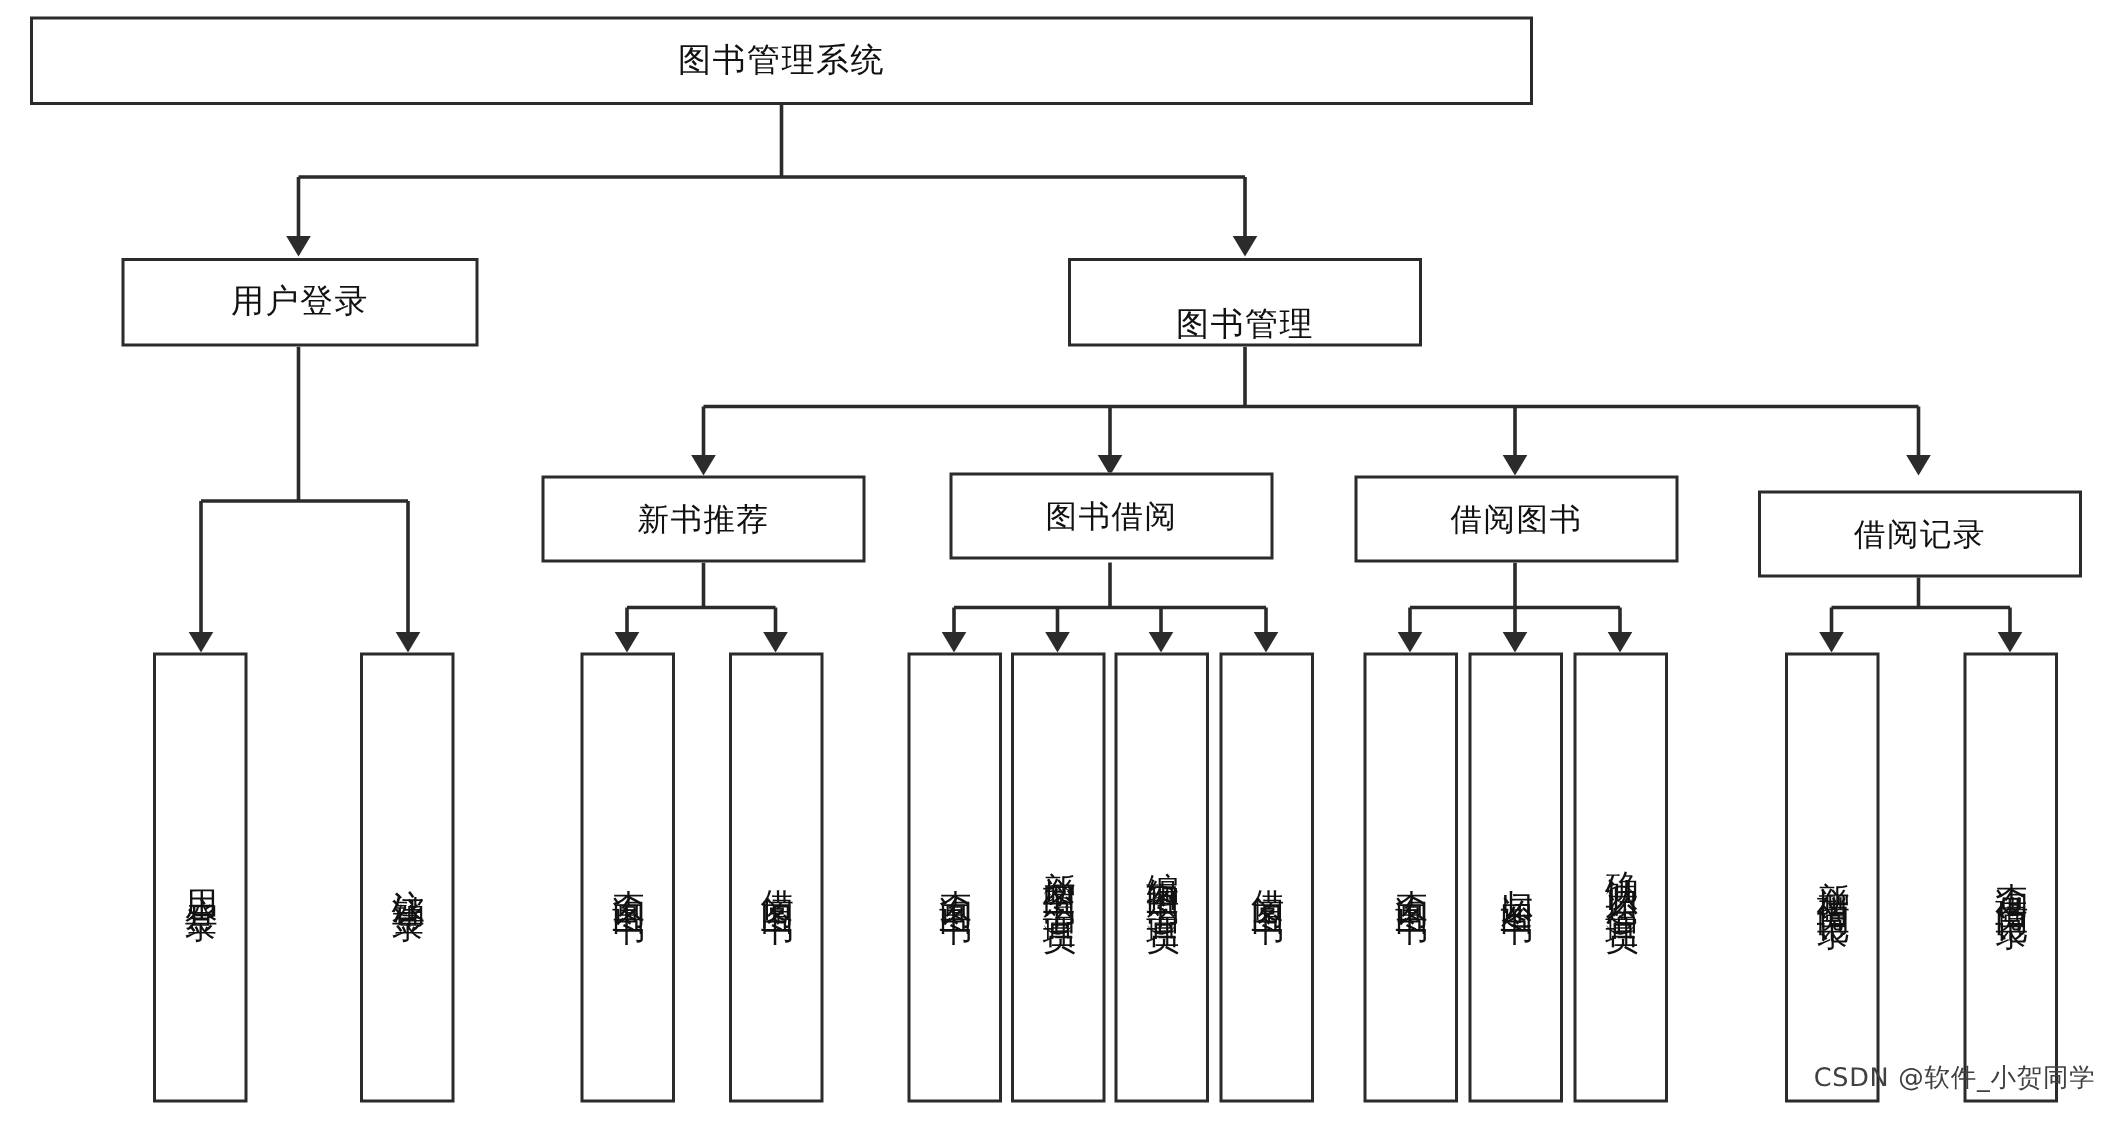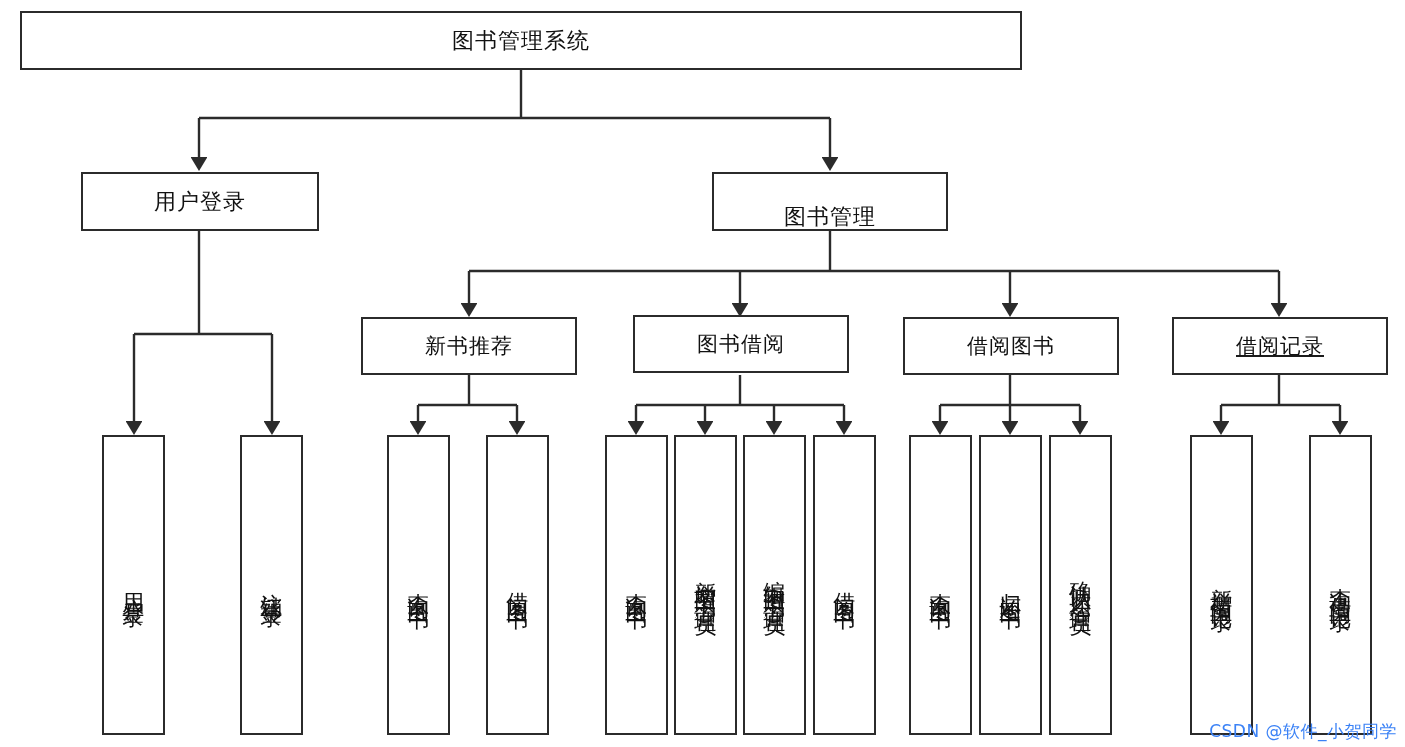--- a/index.html
+++ b/index.html
@@ -53,23 +53,23 @@
     font-size: 22px;
     white-space: nowrap;
   }
   .node.root .node-label { font-size: 22px; }
   .node.level2 .node-label { font-size: 22px; }
   .node.level3 .node-label { font-size: 21px; }
 
   #watermark {
     position: absolute;
     right: 8px;
-    bottom: 4px;
+    bottom: 17px;
     font-size: 17px;
-    color: #3b82f6;
+    color: #404040;
     letter-spacing: 0.5px;
     z-index: 5;
     white-space: nowrap;
     margin-left: 12px;
   }
 </style>
 </head>
 <body>
 
 <div id="canvas">
@@ -139,21 +139,21 @@
 
   <div class="node level3" style="left:361px; top:317px; width:216px; height:58px;">
     <span class="node-label">新书推荐</span>
   </div>
   <div class="node level3" style="left:633px; top:315px; width:216px; height:58px;">
     <span class="node-label">图书借阅</span>
   </div>
   <div class="node level3" style="left:903px; top:317px; width:216px; height:58px;">
     <span class="node-label">借阅图书</span>
   </div>
-  <div class="node level3" style="left:1172px; top:317px; width:216px; height:58px;text-decoration:underline;">
+  <div class="node level3" style="left:1172px; top:327px; width:216px; height:58px;">
     <span class="node-label">借阅记录</span>
   </div>
 
   <div class="node vertical" style="left:102px; top:435px; width:63px; height:300px;">
     <span class="node-label">用户登录</span>
   </div>
   <div class="node vertical" style="left:240px; top:435px; width:63px; height:300px;">
     <span class="node-label">注销登录</span>
   </div>
 

